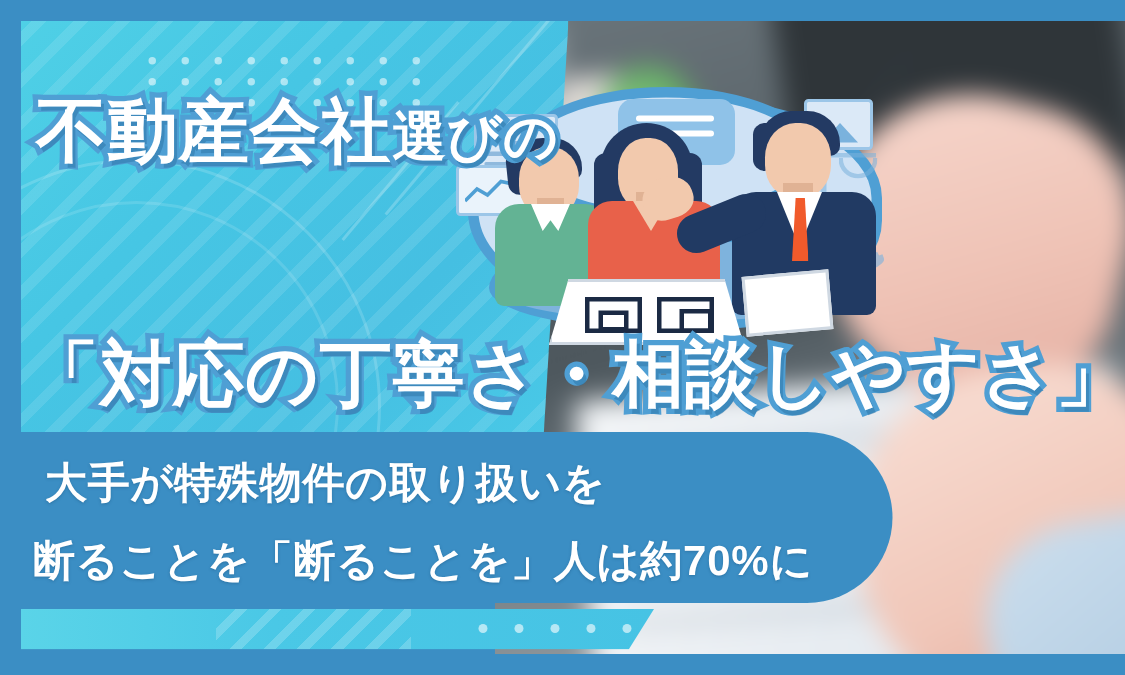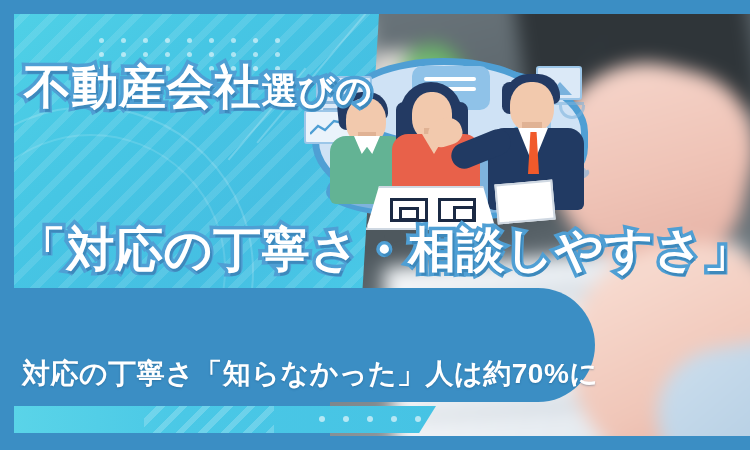--- a/index.html
+++ b/index.html
@@ -428,16 +428,17 @@
         <i></i>
         <i></i>
         <i></i>
       </div>
   </div>
 
   <div class="headline">
     <div class="hl hl1"><span class="big">不動産会社</span><span class="small">選びの</span></div>
     <div class="hl hl3"><span class="big">「対応の丁寧さ・相談しやすさ」</span></div>
 
-    <div class="sub sub2">対応の丁寧さ「知らなかった」人は約70%に</div>
+    <div class="sub sub1">大手が特殊物件の取り扱いを</div>
+    <div class="sub sub2">断ることを「断ることを」人は約70%に</div>
   </div>
 
 </div>
 
 </body></html>

